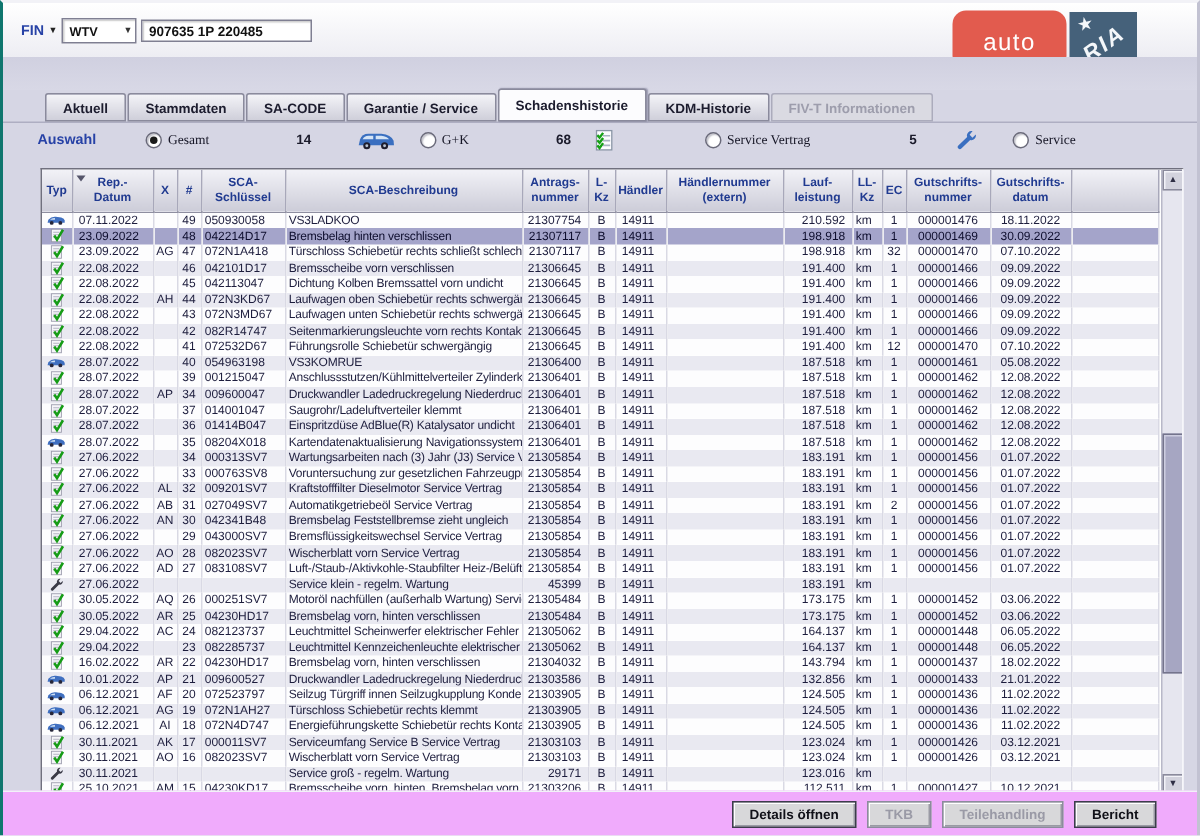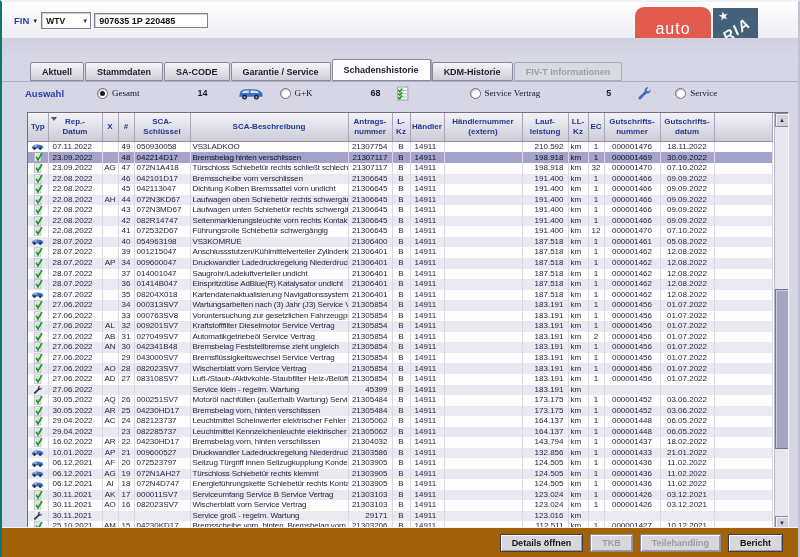--- a/index.html
+++ b/index.html
@@ -93,22 +93,22 @@
 
   
   .vscroll{position:absolute;right:0;top:0;width:13px;height:100%;background:#e6e6ef;border-left:1px solid #b8b8c8;}
   .sb-btn{position:absolute;left:0;width:12px;height:12px;background:#d2d2dd;border:1px solid #8a8a9c;
           box-shadow:inset 1px 1px 0 #f2f2f8;display:flex;align-items:center;justify-content:center;font-size:6px;color:#2e2e44;}
   .sb-up{top:0;}  .sb-dn{bottom:0;}
   .sb-thumb{position:absolute;left:0;top:176px;width:12px;height:158px;background:#a6a6c2;border:1px solid #74748c;
             box-shadow:inset 1px 1px 0 #cdcde0;}
 
   
-  .bottombar{position:absolute;left:0;right:0;bottom:0;height:29px;background:#a16207;border-top:1px solid #f2f2f8;
-             display:flex;align-items:center;justify-content:flex-end;gap:7px;padding-right:15px;}
+  .bottombar{position:absolute;left:0;right:0;bottom:0;height:29px;background:#f0abfc;border-top:1px solid #f2f2f8;
+             display:flex;align-items:center;justify-content:flex-end;gap:7px;padding-right:27px;}
   .btn{height:18px;padding:0 11px;background:#d8d8da;border:1px solid #3c3c4c;
        box-shadow:inset 1px 1px 0 #ffffff,inset -1px -1px 0 #9a9aa4;
        font-family:"Liberation Sans",sans-serif;font-size:9px;font-weight:bold;color:#101018;display:flex;align-items:center;white-space:nowrap;}
   .btn.disabled{color:#9a9aa6;border-color:#8b8b9c;}
 </style>
 </head>
 <body>
 
 <div class="window">
 
@@ -514,21 +514,21 @@
           <tr>
             <td><svg width="10" height="10" viewBox="0 0 12 12">
                 <rect x="1.5" y="1" width="8" height="10" fill="#f5f5f9" stroke="#99a" stroke-width="0.7"></rect>
                 <path d="M3 3.4h5M3 5.4h5M3 7.4h3" stroke="#aab" stroke-width="0.7"></path>
                 <path d="M3.8 6 6 9.4 10.8 1.4" stroke="#169c16" stroke-width="2" fill="none"></path>
               </svg></td>
             <td>28.07.2022</td>
             <td></td>
             <td>37</td>
             <td>014001047</td>
-            <td>Saugrohr/Ladeluftverteiler undicht</td>
+            <td>Saugrohr/Ladeluftverteiler klemmt</td>
             <td>21306401</td>
             <td>B</td>
             <td>14911</td>
             <td></td>
             <td>187.518</td>
             <td>km</td>
             <td>1</td>
             <td>000001462</td>
             <td>12.08.2022</td>
             <td></td>

